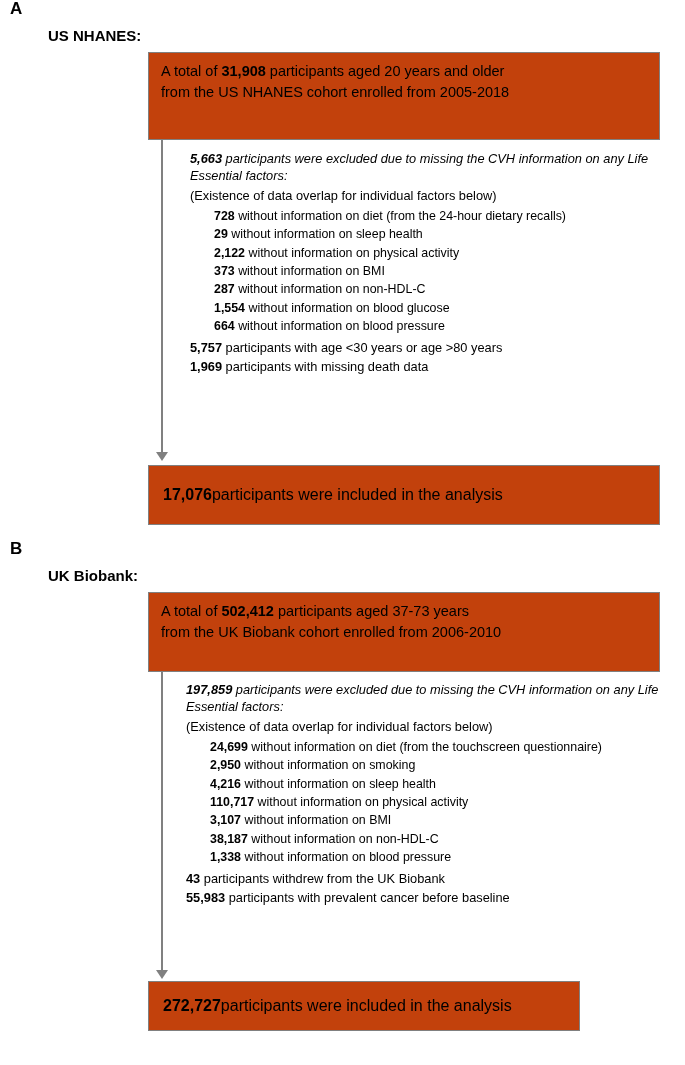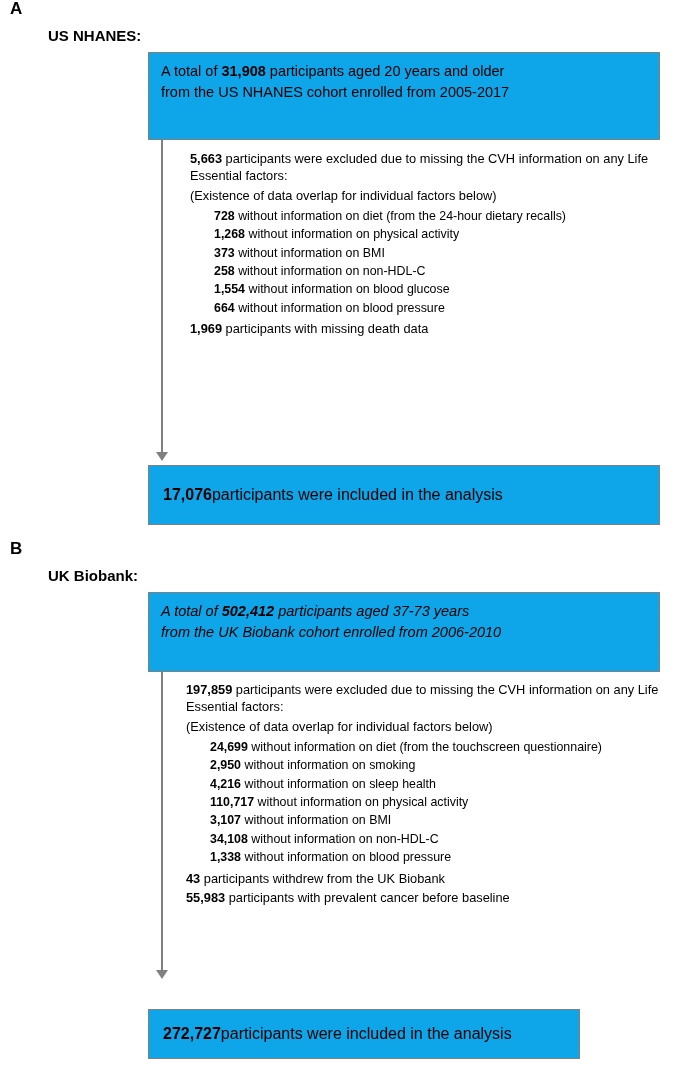--- a/index.html
+++ b/index.html
@@ -30,21 +30,21 @@
   .panel-title {
     position: absolute;
     font-size: 15px;
     font-weight: bold;
     text-align: center;
   }
   .box {
     position: absolute;
     box-sizing: border-box;
     border: 1.5px solid #808080;
-    background: #0ea5e9;
+    background: #c2410c;
   }
   .box-text {
     font-size: 14.5px;
     line-height: 1.42;
     padding: 8px 10px 8px 12px;
   }
   .box-text b { font-weight: bold; }
   .included {
     display: flex;
     align-items: center;
@@ -72,20 +72,21 @@
   
   .excl {
     position: absolute;
     font-size: 12.5px;
     line-height: 1.0;
   }
   .excl .lead {
     font-size: 12.8px;
     line-height: 1.35;
     margin-bottom: 2px;
+    font-style: italic;
   }
   .excl .lead b { font-weight: bold; }
   .excl .paren {
     font-size: 12.8px;
     line-height: 1.35;
     margin-bottom: 3px;
   }
   .sub-list {
     margin: 0 0 3px 0;
     padding: 0;
@@ -115,61 +116,63 @@
 
 <div class="panel" style="top:0;height:540px;">
 
   <div class="panel-letter" style="top:0px;">A</div>
 
   <div class="panel-title" style="left:48px; top:27px;">US NHANES:</div>
 
   <div class="box" style="left:148px; top:52px; width:512px; height:88px;">
     <div class="box-text">
       <span>A total of </span><b>31,908</b><span> participants aged 20 years and older</span><br>
-      <span>from the US NHANES cohort enrolled from 2005-2017</span>
+      <span>from the US NHANES cohort enrolled from 2005-2018</span>
     </div>
   </div>
 
   <div class="arrow-line" style="left:161px; top:140px; height:315px;"></div>
   <div class="arrow-head" style="left:156px; top:452px;"></div>
 
   <div class="excl" style="left:190px; top:150px; width:475px;">
     <div class="lead">
       <b>5,663</b>
       <span>participants were excluded due to missing the CVH information on any Life Essential factors:</span>
     </div>
     <div class="paren">(Existence of data overlap for individual factors below)</div>
     <ul class="sub-list">
       <li><b>728</b> <span>without information on diet (from the 24-hour dietary recalls)</span></li>
-      <li><b>1,268</b> <span>without information on physical activity</span></li>
+      <li><b>29</b> <span>without information on sleep health</span></li>
+      <li><b>2,122</b> <span>without information on physical activity</span></li>
       <li><b>373</b> <span>without information on BMI</span></li>
-      <li><b>258</b> <span>without information on non-HDL-C</span></li>
+      <li><b>287</b> <span>without information on non-HDL-C</span></li>
       <li><b>1,554</b> <span>without information on blood glucose</span></li>
       <li><b>664</b> <span>without information on blood pressure</span></li>
     </ul>
     <ul class="tail-list">
+      <li><b>5,757</b> <span>participants with age &lt;30 years or age &gt;80 years</span></li>
       <li><b>1,969</b> <span>participants with missing death data</span></li>
     </ul>
   </div>
 
   <div class="box" style="left:148px; top:465px; width:512px; height:60px;">
     <div class="included">
       <b>17,076</b>
         <span> participants were included in the analysis</span>
     </div>
   </div>
 </div>
 
 <div class="panel" style="top:540px;height:525px;">
 
   <div class="panel-letter" style="top:0px;">B</div>
 
   <div class="panel-title" style="left:48px; top:27px;">UK Biobank:</div>
 
-  <div class="box" style="left:148px; top:52px; width:512px; height:80px;font-style:italic;">
+  <div class="box" style="left:148px; top:52px; width:512px; height:80px;">
     <div class="box-text">
       <span>A total of </span><b>502,412</b><span> participants aged 37-73 years</span><br>
       <span>from the UK Biobank cohort enrolled from 2006-2010</span>
     </div>
   </div>
 
   <div class="arrow-line" style="left:161px; top:132px; height:301px;"></div>
   <div class="arrow-head" style="left:156px; top:430px;"></div>
 
   <div class="excl" style="left:186px; top:141px; width:490px;">
@@ -177,28 +180,28 @@
       <b>197,859</b>
       <span>participants were excluded due to missing the CVH information on any Life Essential factors:</span>
     </div>
     <div class="paren">(Existence of data overlap for individual factors below)</div>
     <ul class="sub-list">
       <li class="nowrap"><b>24,699</b> <span>without information on diet (from the  touchscreen questionnaire)</span></li>
       <li><b>2,950</b> <span>without information on smoking</span></li>
       <li><b>4,216</b> <span>without information on sleep health</span></li>
       <li><b>110,717</b> <span>without information on physical activity</span></li>
       <li><b>3,107</b> <span>without information on BMI</span></li>
-      <li><b>34,108</b> <span>without information on non-HDL-C</span></li>
+      <li><b>38,187</b> <span>without information on non-HDL-C</span></li>
       <li><b>1,338</b> <span>without information on blood pressure</span></li>
     </ul>
     <ul class="tail-list">
       <li><b>43</b> <span>participants withdrew from the UK Biobank</span></li>
       <li><b>55,983</b> <span>participants with prevalent cancer before baseline</span></li>
     </ul>
   </div>
 
-  <div class="box" style="left:148px; top:469px; width:432px; height:50px;">
+  <div class="box" style="left:148px; top:441px; width:432px; height:50px;">
     <div class="included">
       <b>272,727</b>
         <span> participants were included in the analysis</span>
     </div>
   </div>
 </div>
 
 </body></html>

